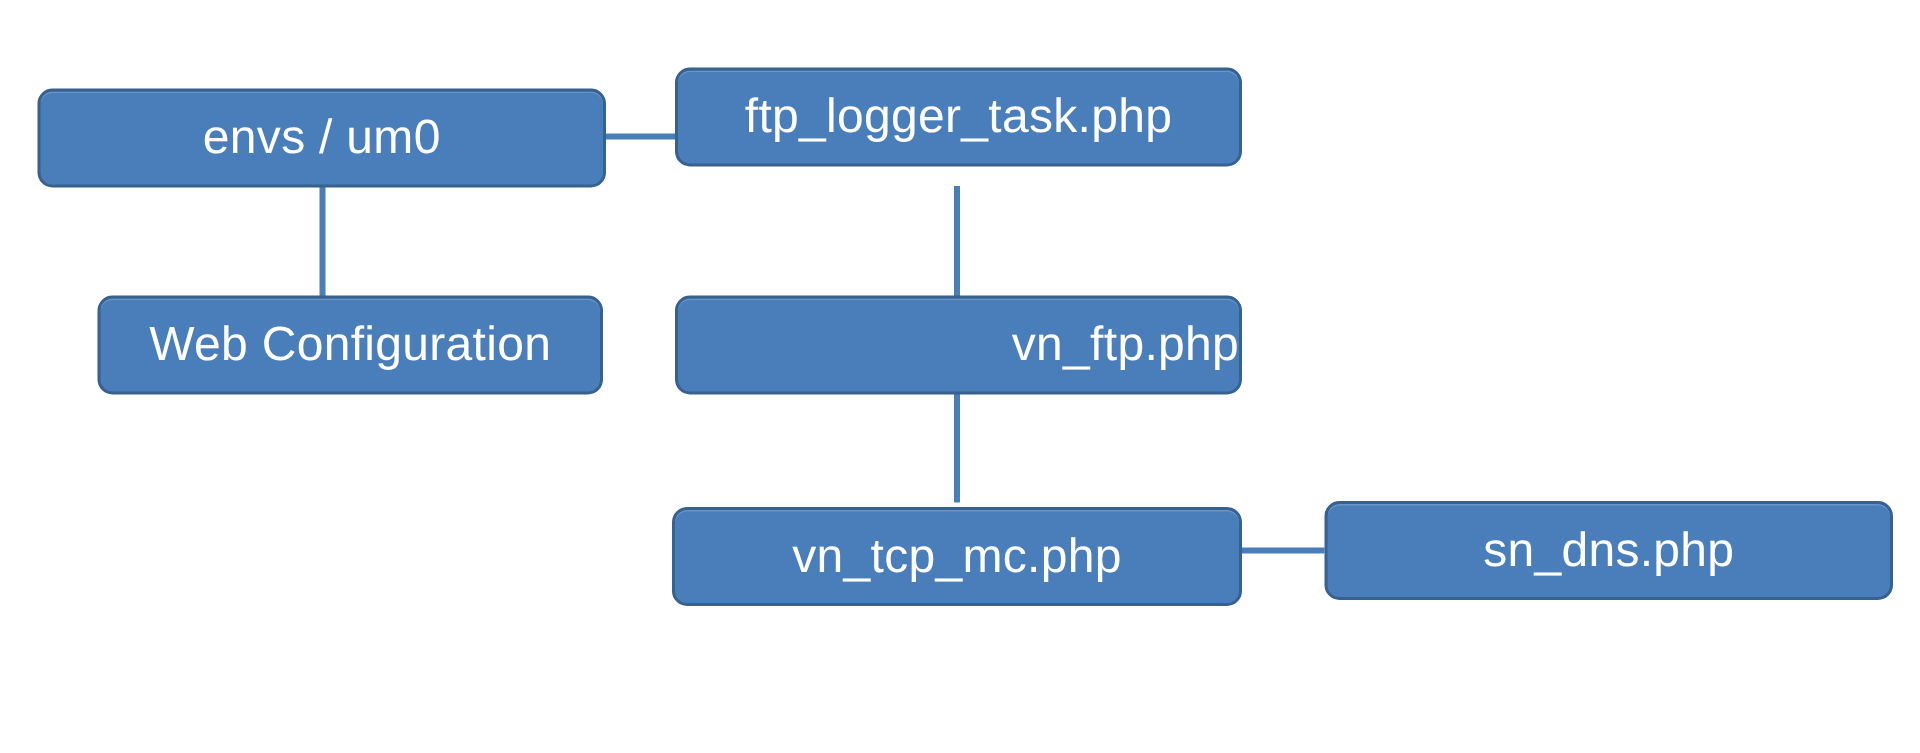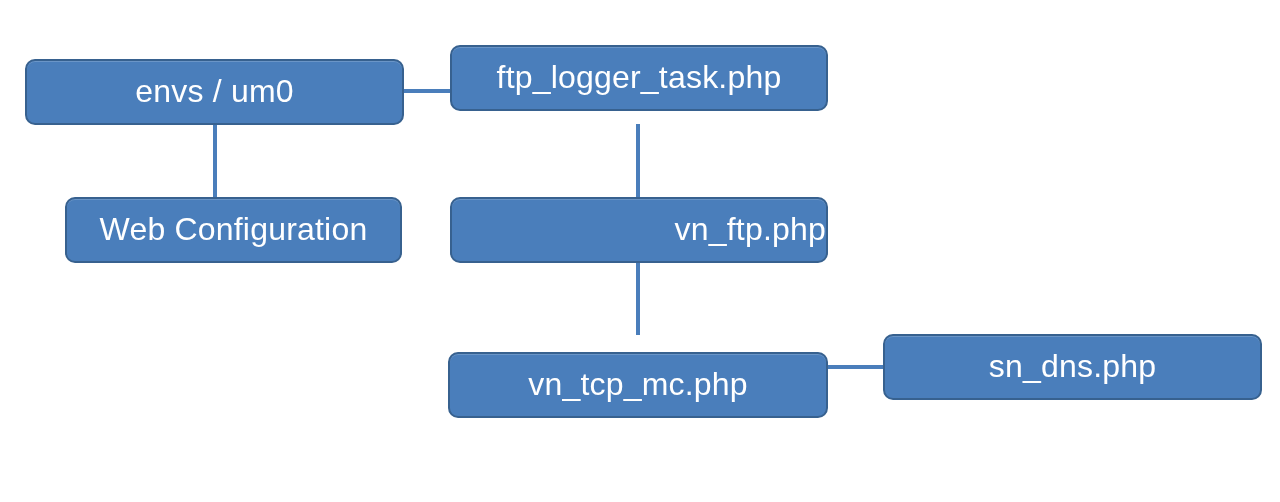--- a/index.html
+++ b/index.html
@@ -65,19 +65,19 @@
     </div>
     <div class="node" style="left: 450px; top: 45px; width: 378px; height: 66px; background: rgb(74, 126, 187); border-color: rgb(55, 97, 143); color: rgb(255, 255, 255);">
       <span class="node-label">ftp_logger_task.php</span>
     </div>
     <div class="node" style="left: 25px; top: 197px; width: 337px; height: 66px; background: rgb(74, 126, 187); border-color: rgb(55, 97, 143); color: rgb(255, 255, 255); margin-left: 40px;">
       <span class="node-label">Web Configuration</span>
     </div>
     <div class="node" style="left: 450px; top: 197px; width: 378px; height: 66px; background: rgb(74, 126, 187); border-color: rgb(55, 97, 143); color: rgb(255, 255, 255); justify-content: flex-end;">
       <span class="node-label">vn_ftp.php</span>
     </div>
-    <div class="node" style="left: 448px; top: 352px; width: 380px; height: 66px; background: rgb(74, 126, 187); border-color: rgb(55, 97, 143); color: rgb(255, 255, 255);">
+    <div class="node" style="left: 448px; top: 338px; width: 380px; height: 66px; background: rgb(74, 126, 187); border-color: rgb(55, 97, 143); color: rgb(255, 255, 255);">
       <span class="node-label">vn_tcp_mc.php</span>
     </div>
     <div class="node" style="left: 883px; top: 334px; width: 379px; height: 66px; background: rgb(74, 126, 187); border-color: rgb(55, 97, 143); color: rgb(255, 255, 255); text-align: right;">
       <span class="node-label">sn_dns.php</span>
     </div>
   </div>
 
 </body></html>

